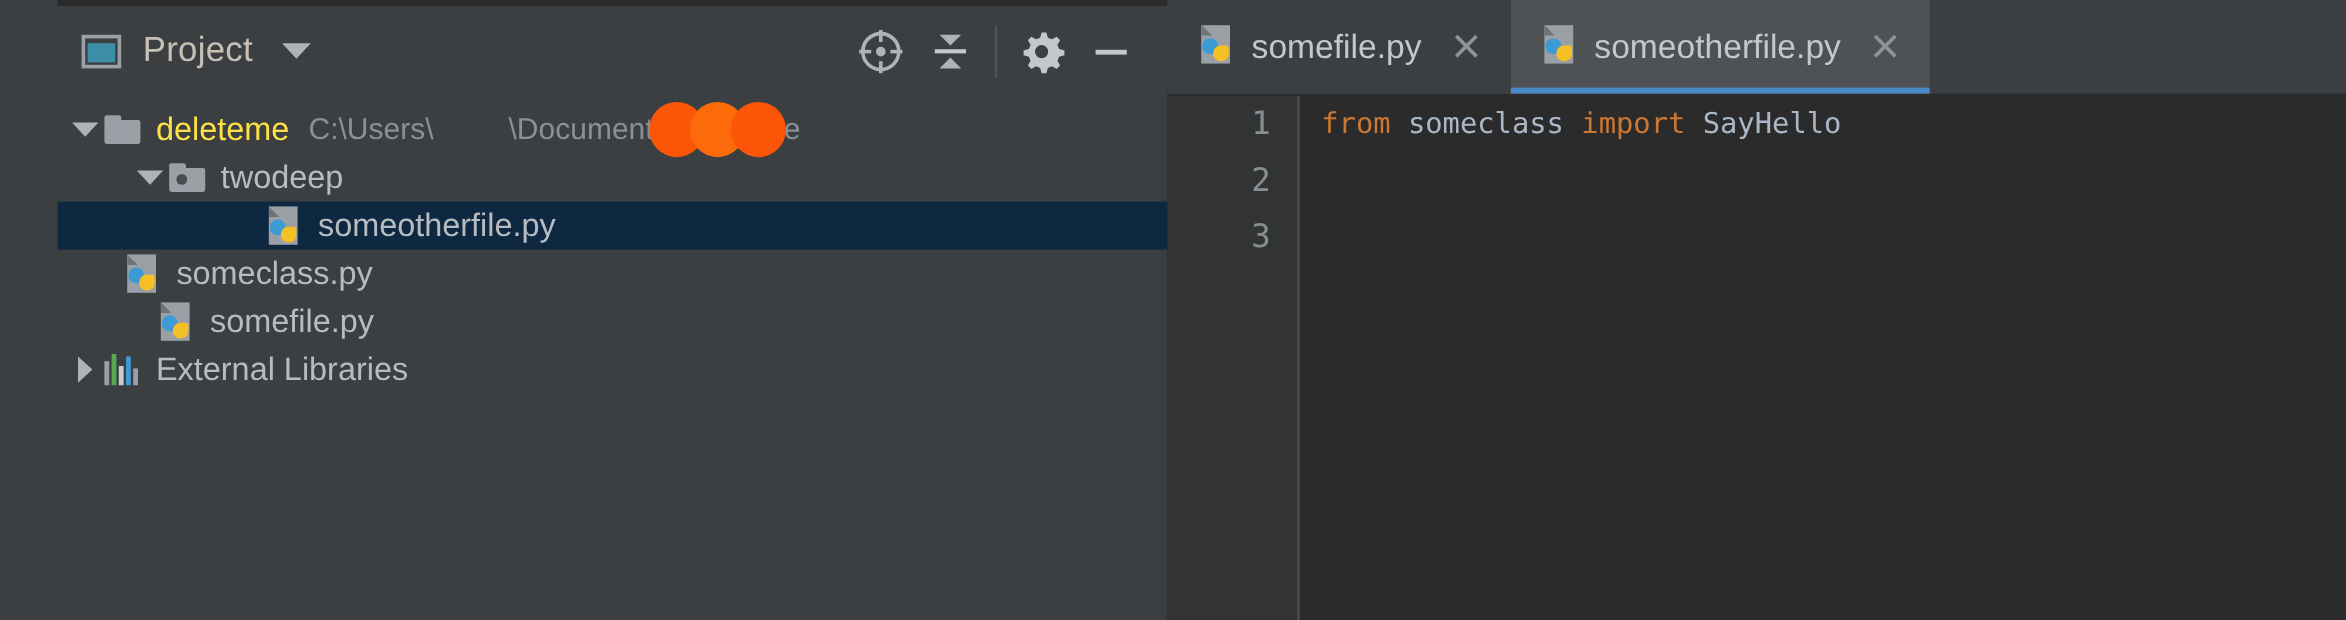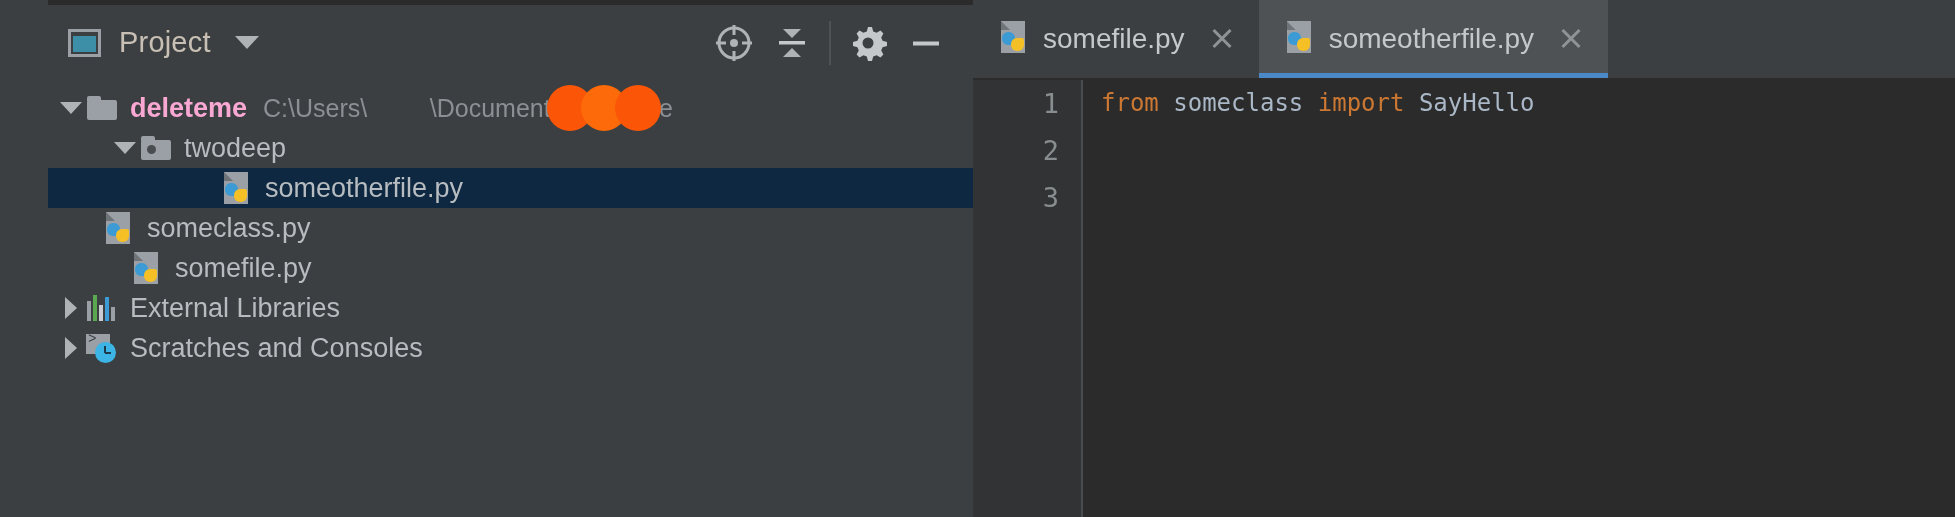--- a/index.html
+++ b/index.html
@@ -81,21 +81,21 @@
     width: 0; height: 0;
     border-top: 11px solid transparent;
     border-bottom: 11px solid transparent;
     border-left: 12px solid #b0b3b5;
   }
   .arrow-slot { width: 26px; display: flex; align-items: center; justify-content: center; flex: 0 0 26px; }
   .icon-slot { width: 36px; display: flex; align-items: center; justify-content: center; flex: 0 0 36px; }
   .tree-label {
     font-size: 27px; color: #b7bcc0; margin-left: 10px;
   }
-  .tree-label.bold { font-weight: bold; color: #f9a8d4; }
+  .tree-label.bold { font-weight: normal; color: #fde047; }
   .tree-path {
     font-size: 25px; color: #8b9095; margin-left: 16px;
     position: relative;
   }
   .redact {
     position: absolute; top: 0; left: 0; height: 100%;
     display: flex; align-items: center;
   }
   .redact b {
     display: block; width: 46px; height: 46px;
@@ -403,32 +403,20 @@
               <s class="b1"></s>
               <s class="b2"></s>
               <s class="b3"></s>
               <s class="b4"></s>
               <s class="b5"></s>
             </i>
         </span>
         <span class="tree-label">External Libraries</span>
       </div>
 
-      <div class="tree-row" style="padding-left:10px;">
-        <span class="arrow-slot">
-            <i class="arrow-right"></i>
-          </span>
-        <span class="icon-slot">
-          <i class="scratchicon">
-              <i class="pg"></i>
-              <i class="clock"></i>
-            </i>
-        </span>
-        <span class="tree-label">Scratches and Consoles</span>
-      </div>
 
     </div>
   </div>
 
   <div id="editor-area">
 
     <div id="tabs-bar">
       <div class="tab inactive">
         <span>
           <i class="pyicon" style="display:inline-block;"><i class="sheet"></i><i class="fold"></i><i class="snake-b"></i><i class="snake-y"></i></i>

